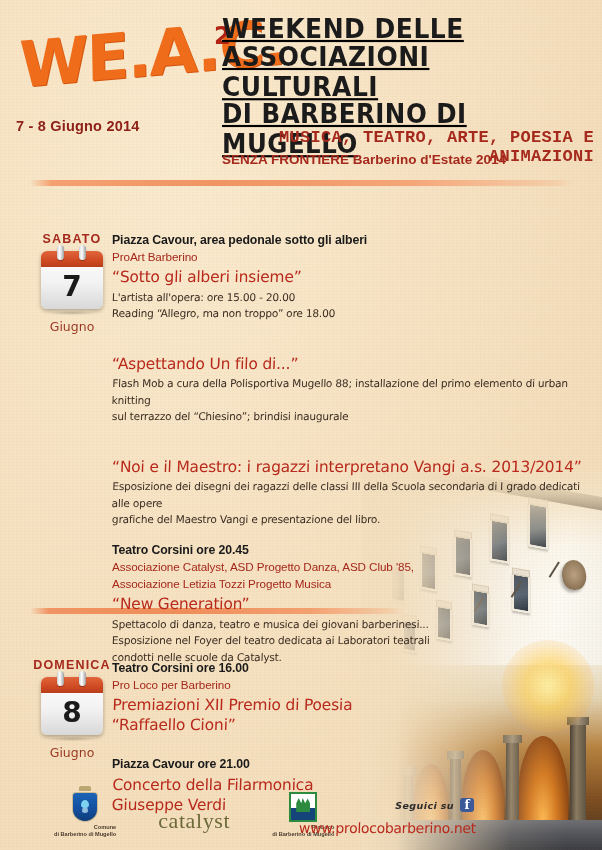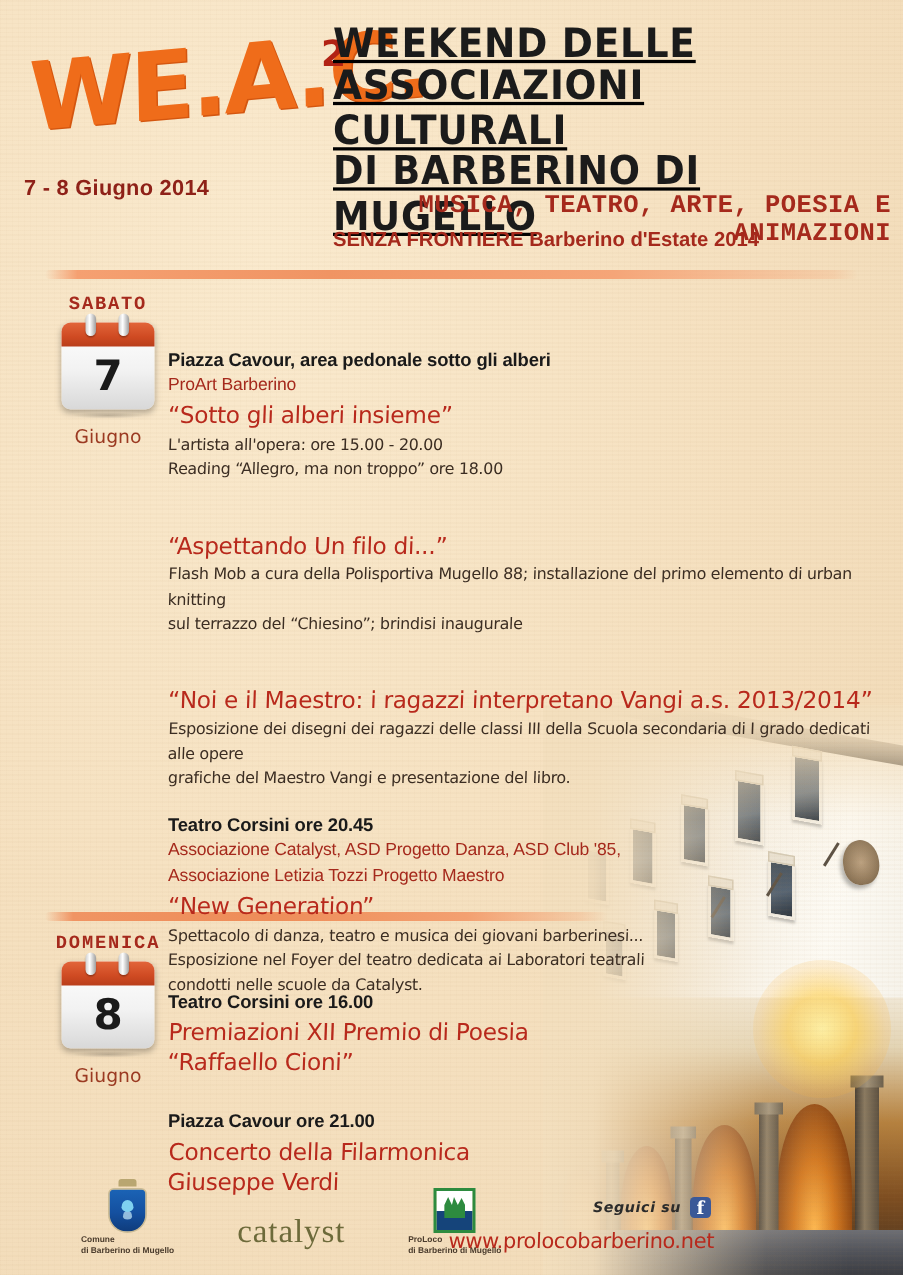--- a/index.html
+++ b/index.html
@@ -250,25 +250,26 @@
 
   
   .day-col {
     position: absolute;
     z-index: 3;
     left: 22px;
     width: 100px;
     text-align: center;
   }
   .day-name {
-    font-family: Liberation Mono, monospace;
+    font-family: Liberation Sans, sans-serif;
     font-size: 12.5px;
     font-weight: bold;
     color: #a5291c;
     letter-spacing: 1.2px;
+    margin-top: 36px;
   }
   .cal {
     width: 62px;
     height: 58px;
     margin: 5px auto 0;
     border-radius: 6px;
     background: linear-gradient(180deg, #ffffff 0%, #f2f2f2 55%, #d8d8d8 100%);
     box-shadow: 0 2px 4px rgba(0,0,0,0.28);
     position: relative;
     overflow: visible;
@@ -359,21 +360,21 @@
     height: 78px;
   }
   .logos {
     position: absolute;
     left: 38px;
     bottom: 12px;
     display: flex;
     align-items: flex-end;
     gap: 26px;
   }
-  .logo-item { text-align: left; margin-left: 16px; }
+  .logo-item { text-align: right; margin-left: 16px; }
   .crest {
     width: 26px; height: 30px;
     margin: 0 auto;
     background: linear-gradient(180deg, #1b63b5 0%, #1450a0 55%, #0f3c7c 100%);
     border-radius: 4px 4px 50% 50% / 4px 4px 42% 42%;
     border: 1.5px solid #cbbb94;
     position: relative;
   }
   .crest::after {
     content:"";
@@ -547,21 +548,21 @@
 
     <div class="event">
       <div class="ev-title">“Noi e il Maestro: i ragazzi interpretano Vangi a.s. 2013/2014”</div>
       <div class="ev-desc">Esposizione dei disegni dei ragazzi delle classi III della Scuola secondaria di I grado dedicati alle opere</div>
       <div class="ev-desc">grafiche del Maestro Vangi e presentazione del libro.</div>
     </div>
 
     <div class="event" style="margin-top:14px;">
       <div class="ev-venue">Teatro Corsini ore 20.45</div>
       <div class="ev-org" style="white-space:pre-line;">Associazione Catalyst, ASD Progetto Danza, ASD Club '85,
-Associazione Letizia Tozzi Progetto Maestro</div>
+Associazione Letizia Tozzi Progetto Musica</div>
       <div class="ev-title">“New Generation”</div>
       <div class="ev-desc">Spettacolo di danza, teatro e musica dei giovani barberinesi...</div>
       <div class="ev-desc">Esposizione nel Foyer del teatro dedicata ai Laboratori teatrali</div>
       <div class="ev-desc">condotti nelle scuole da Catalyst.</div>
     </div>
   </div>
 
   <div class="day-col" style="top:622px;">
     <div class="day-name">DOMENICA</div>
     <div class="cal">
@@ -570,20 +571,21 @@
       <div class="cal-top"></div>
       <div class="cal-num">8</div>
     </div>
     <div class="cal-shadow"></div>
     <div class="month">Giugno</div>
   </div>
 
   <div class="events" style="top:628px;">
     <div class="event">
       <div class="ev-venue">Teatro Corsini ore 16.00</div>
+      <div class="ev-org">Pro Loco per Barberino</div>
       <div class="ev-title" style="white-space:pre-line;">Premiazioni XII Premio di Poesia
 “Raffaello Cioni”</div>
     </div>
     <div class="event" style="margin-top:20px;">
       <div class="ev-venue">Piazza Cavour ore 21.00</div>
       <div class="ev-title" style="white-space:pre-line;">Concerto della Filarmonica
 Giuseppe Verdi</div>
     </div>
   </div>
 

